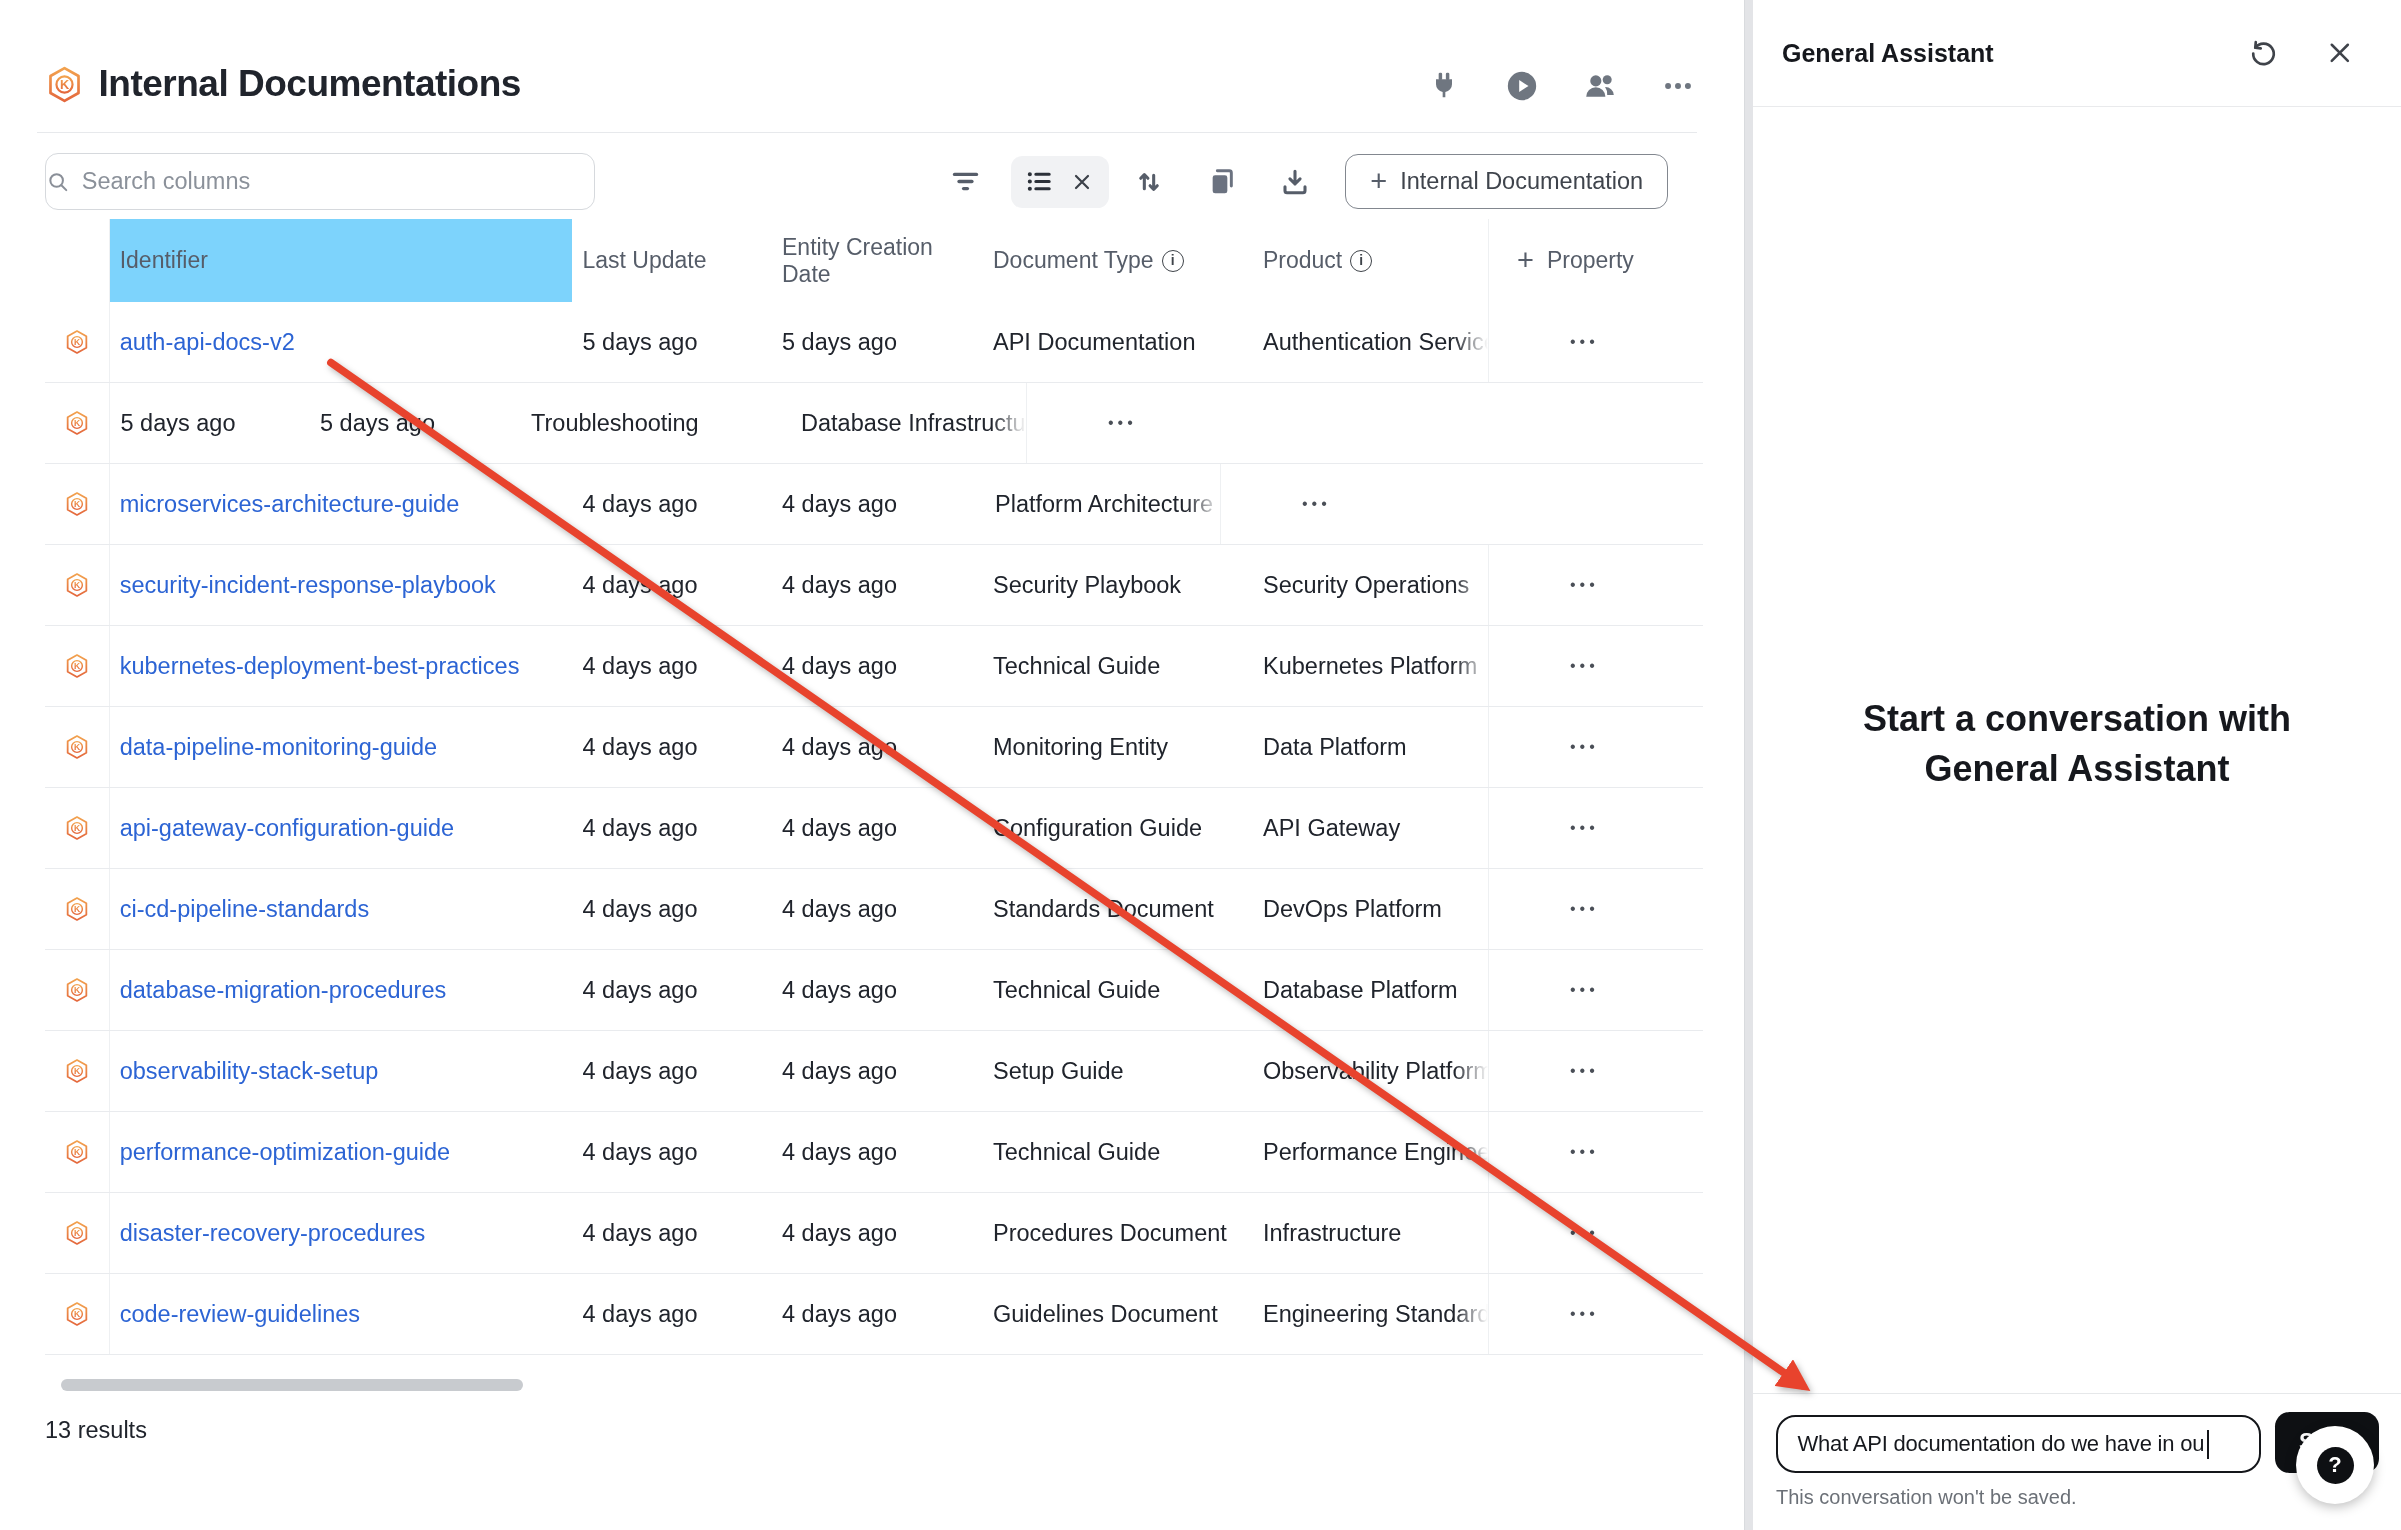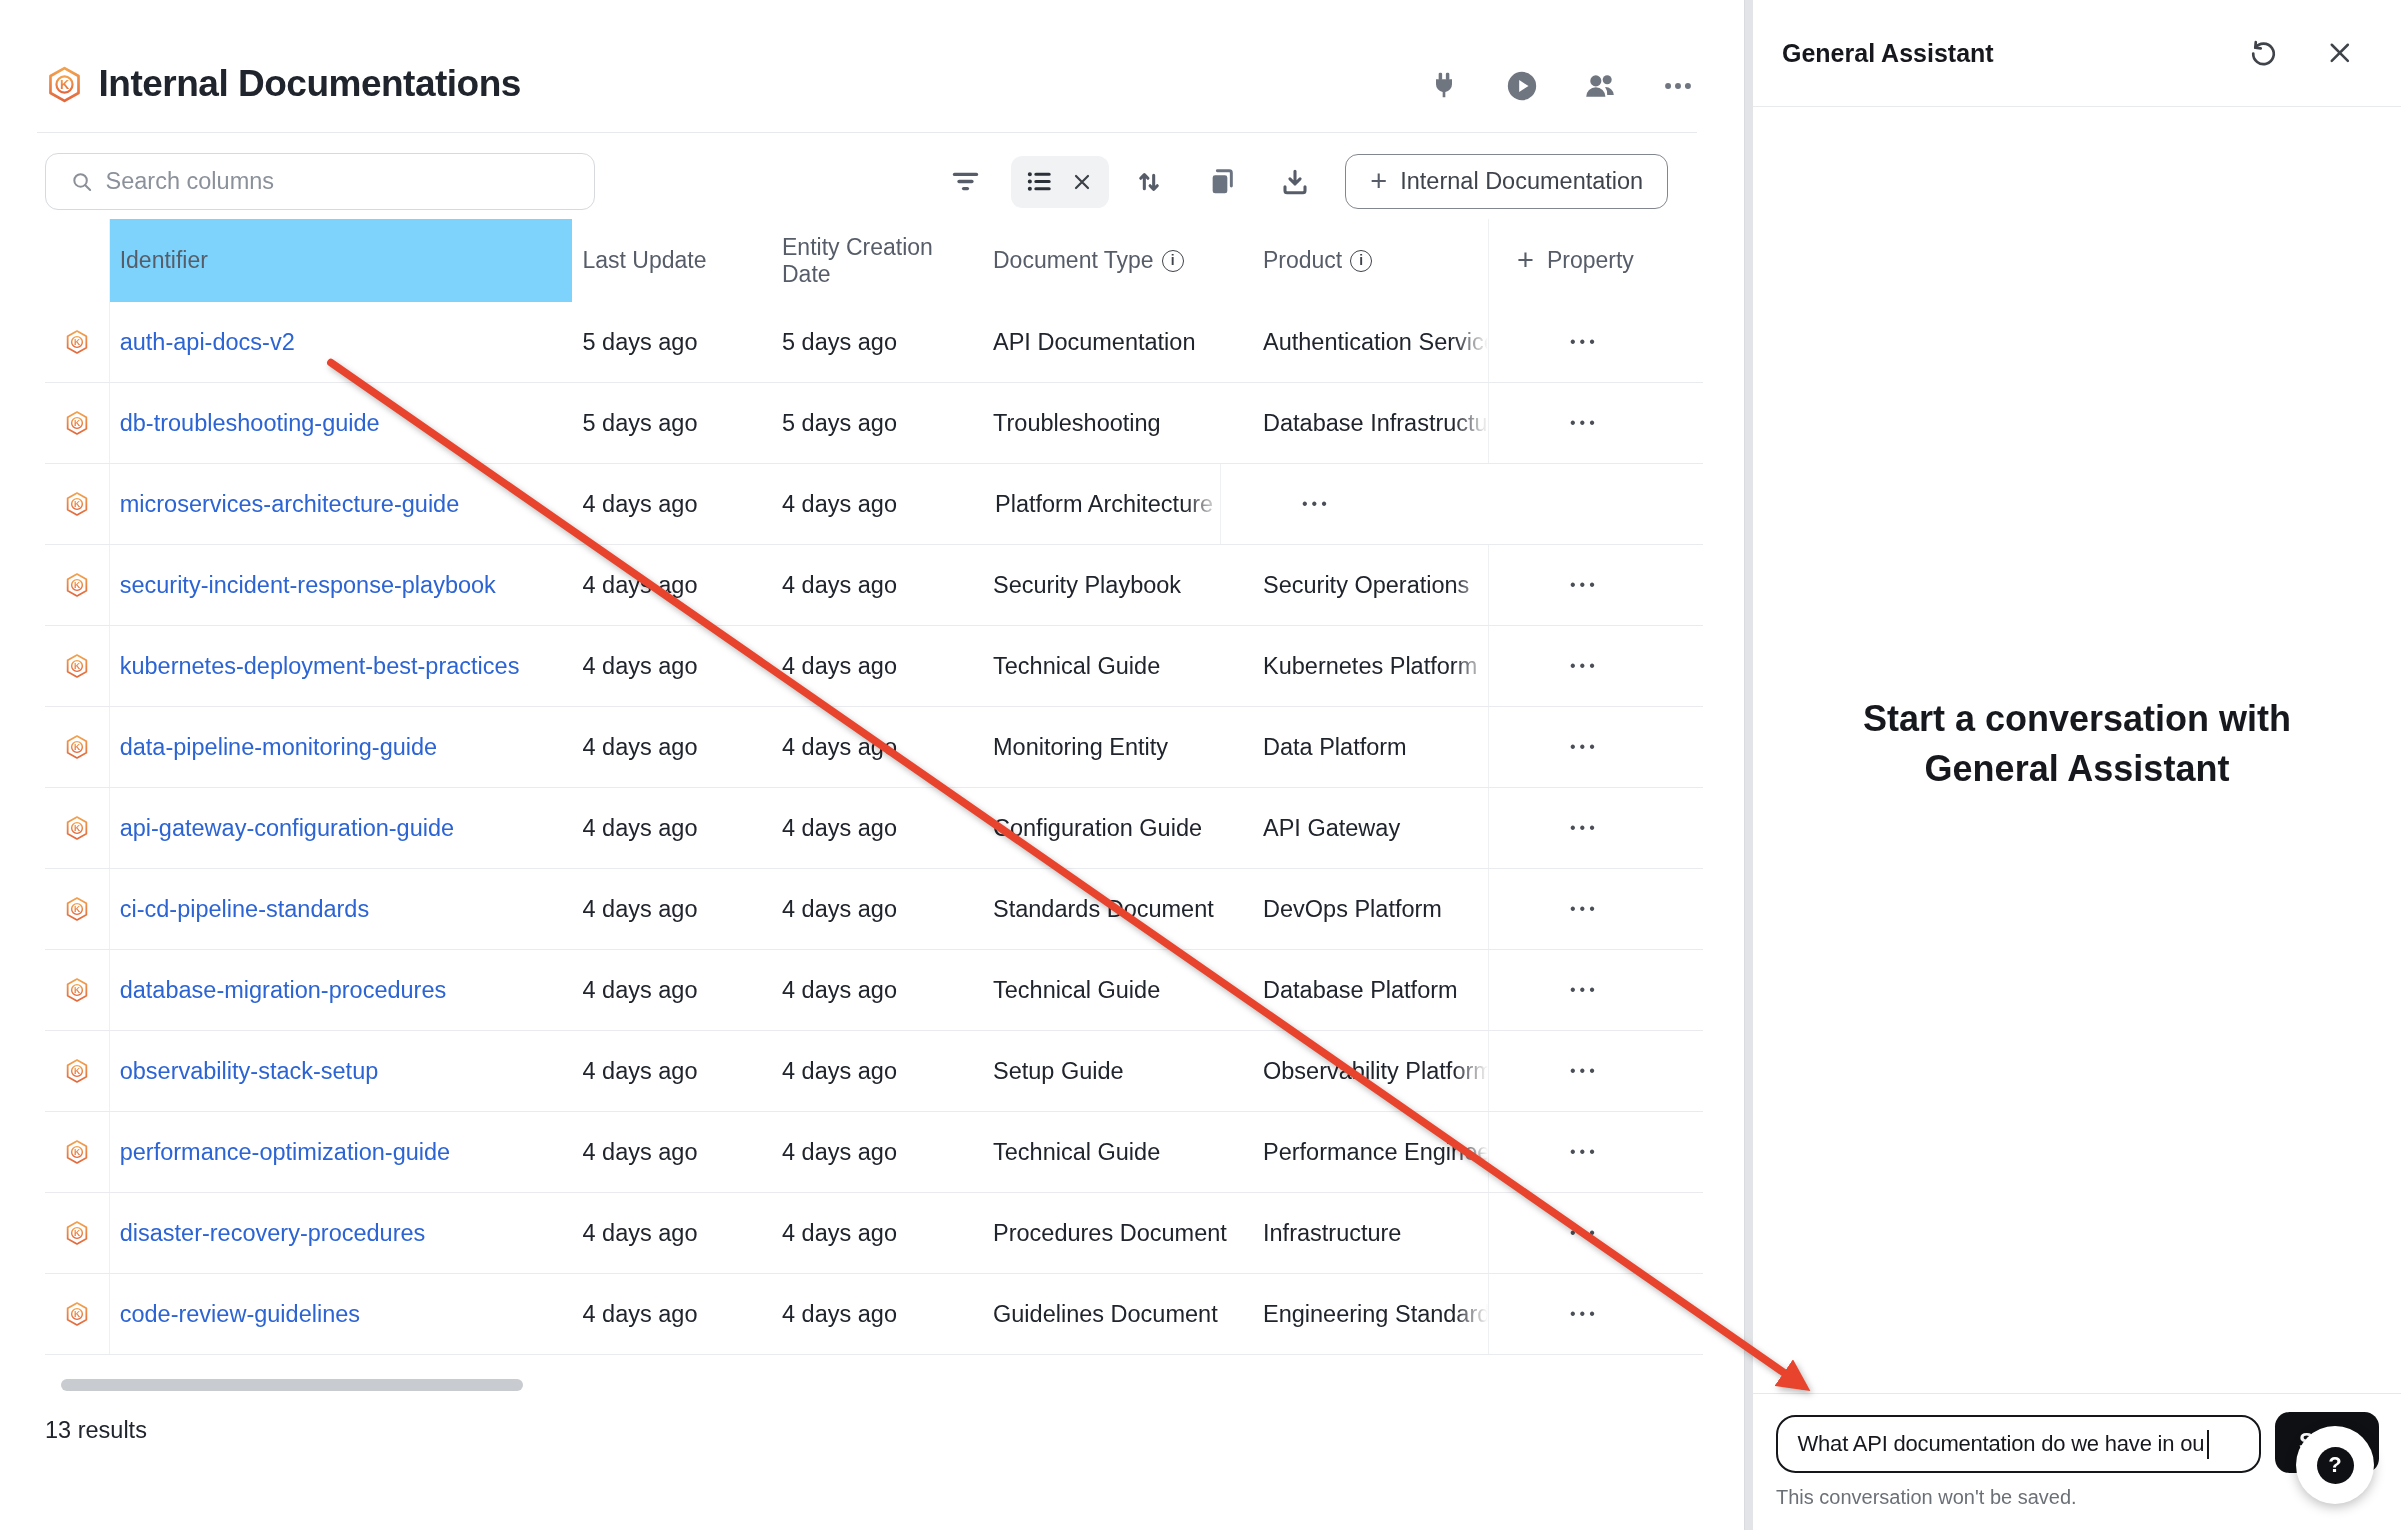--- a/index.html
+++ b/index.html
@@ -12,21 +12,21 @@
 
   .page-header { position:absolute; left:45px; top:58px; height:52px; display:flex; align-items:center; gap:14.6px; }
   .title-icon { width:39px; height:39px; }
   .page-title { font-size:37px; font-weight:700; color:#20242c; letter-spacing:-0.5px; }
   .top-icons { position:absolute; top:68px; left:1426px; display:flex; align-items:center; gap:42px; }
   .top-icons .icn { width:36px; height:36px; display:flex; align-items:center; justify-content:center; cursor:pointer; }
   .header-divider { position:absolute; left:37px; top:132px; width:1660px; height:0.8px; background:#e7e9ec; }
 
   
   .search-box { position:absolute; left:45px; top:153px; width:550px; height:57px;
-    border:1.6px solid #d6d9dd; border-radius:13px; display:flex; align-items:center; padding:0 24px; gap:11.4px; background:#fff; }
+    border:1.6px solid #d6d9dd; border-radius:13px; display:flex; align-items:center; padding:0 0; gap:11.4px; background:#fff; }
   .search-box input { border:none; outline:none; font-size:23.5px; color:#20242c; width:100%;
     font-family:"Liberation Sans", sans-serif; background:transparent; }
   .search-box input::placeholder { color:#8b919a; }
   .tool-row { position:absolute; top:153px; left:939px; height:57px; display:flex; align-items:center; }
   .tool-btn { width:52px; height:52px; display:flex; align-items:center; justify-content:center; cursor:pointer; }
   .view-pill { background:#f1f2f4; border-radius:11.4px; height:52px; padding:0 14.6px; display:flex; align-items:center; gap:16px; margin:0 14.6px 0 19.5px; }
   .gap { width:21px; }
   .create-btn { margin-left:24px; height:55px; border:1.6px solid #82878f; border-radius:13px;
     display:flex; align-items:center; gap:13px; padding:0 24px; font-size:23.5px; color:#3f444c; background:#fff; cursor:pointer; white-space:nowrap; }
   .plus-glyph { font-size:29px; color:#565d69; line-height:1; font-weight:400; }
@@ -255,23 +255,20 @@
       <span class="row-dots">•••</span>
     </div>
   </div>
 
   <div class="trow tbody-row">
     <div class="cell c-icon">
       <svg class="hexk" viewBox="0 0 32 32">
                 <use href="#hexk-sym"></use>
               </svg>
     </div>
-    <div class="cell c-id">
-              <a class="id-link">db-troubleshooting-guide</a>
-            </div>
     <div class="cell c-last">5 days ago</div>
     <div class="cell c-created">5 days ago</div>
     <div class="cell c-type">Troubleshooting</div>
     <div class="cell c-product">Database Infrastructure</div>
     <div class="cell c-prop" style="border-left-color:#eef0f2;">
       <span class="row-dots">•••</span>
     </div>
   </div>
 
   <div class="trow tbody-row">

